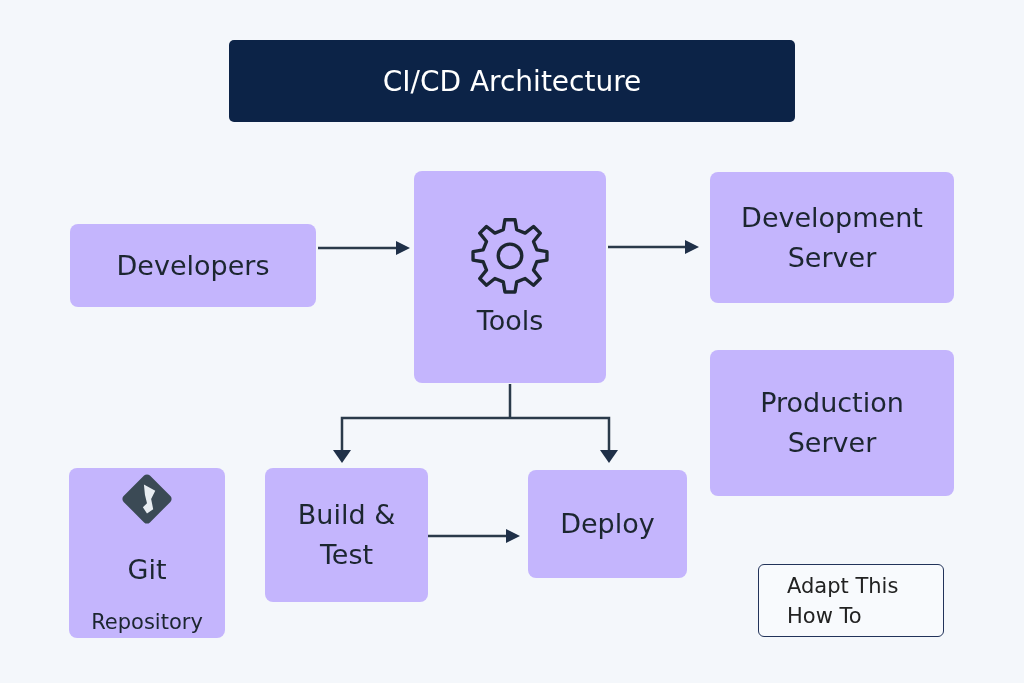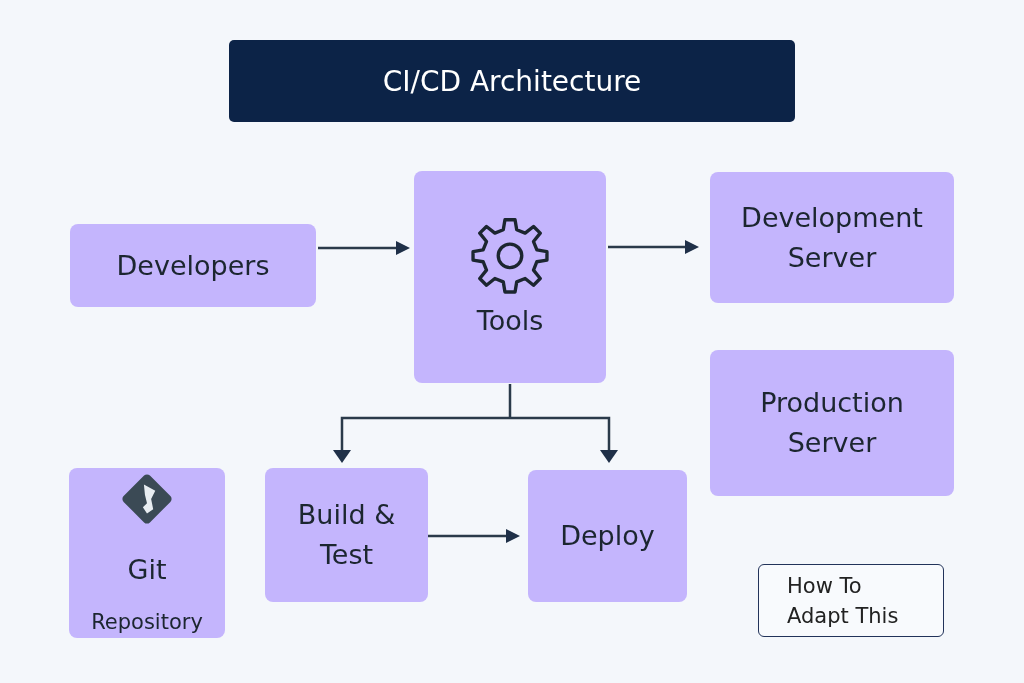--- a/index.html
+++ b/index.html
@@ -8,21 +8,21 @@
   .title { position:absolute; left:229px; top:40px; width:566px; height:82px; background:#0c2347;
            border-radius:5px; color:#fff; font-size:28px; display:flex; align-items:center; justify-content:center; }
   .box { position:absolute; background:#c4b5fd; border-radius:8px; display:flex; flex-direction:column;
          align-items:center; justify-content:center; text-align:center; font-size:27px; line-height:40px; color:#1c2630; }
   #b-dev { left:70px; top:224px; width:246px; height:83px; }
   #b-tools { left:414px; top:171px; width:192px; height:212px; }
   #b-devserver { left:710px; top:172px; width:244px; height:131px; }
   #b-prodserver { left:710px; top:350px; width:244px; height:146px; }
   #b-git { left:69px; top:468px; width:156px; height:170px; font-size:21px; line-height:32px;gap:20px; }
   #b-build { left:265px; top:468px; width:163px; height:134px; }
-  #b-deploy { left:528px; top:470px; width:159px; height:132px; }
+  #b-deploy { left:528px; top:470px; width:159px; height:108px; }
   .git-strong { font-size:27px; }
   .adapt { position:absolute; left:758px; top:564px; width:186px; height:73px; border:1.5px solid #22335a;
            border-radius:6px; background:#f8fafd; font-size:21px; line-height:30px; color:#222;
            display:flex; flex-direction:column; justify-content:center; padding-left:28px; box-sizing:border-box; }
   svg.lines { position:absolute; left:0; top:0; }
 </style>
 </head>
 <body>
 
 <div class="title">CI/CD Architecture</div>
@@ -79,15 +79,15 @@
 <div class="box" id="b-build">
   <span>Build &amp;</span>
   <span>Test</span>
 </div>
 
 <div class="box" id="b-deploy">
   <span>Deploy</span>
 </div>
 
 <div class="adapt">
+  <span>Adapt This</span>
   <span>How To</span>
-  <span>Adapt This</span>
 </div>
 
 </body></html>

